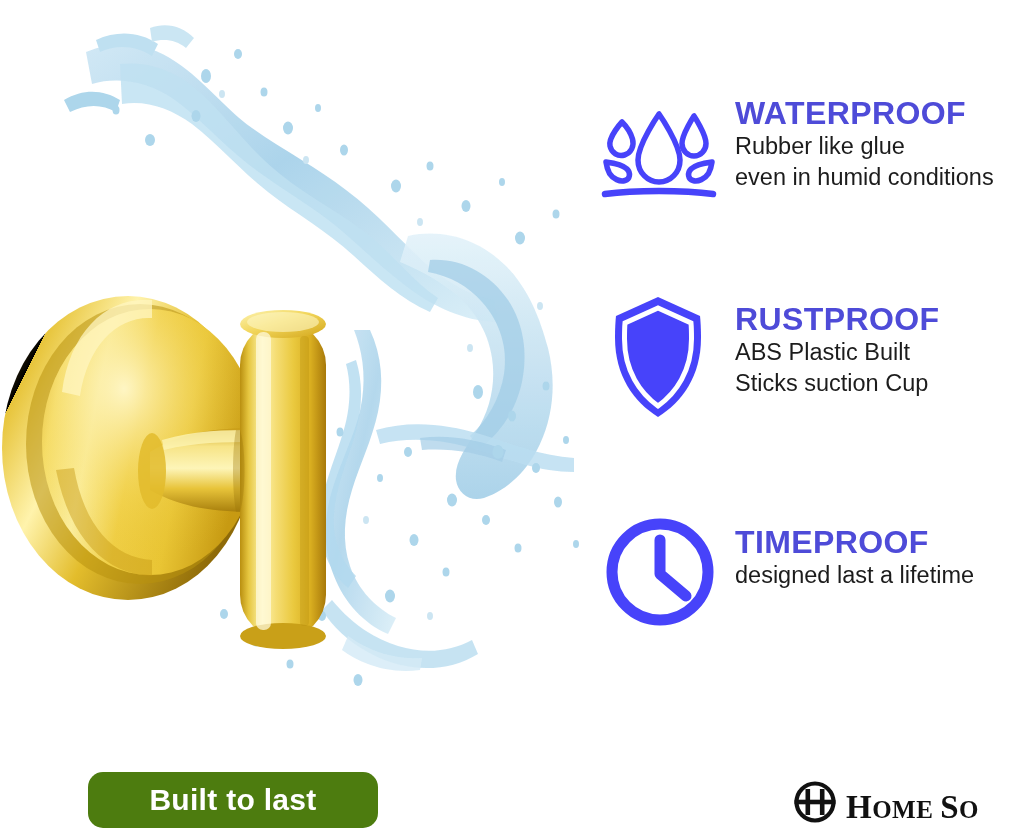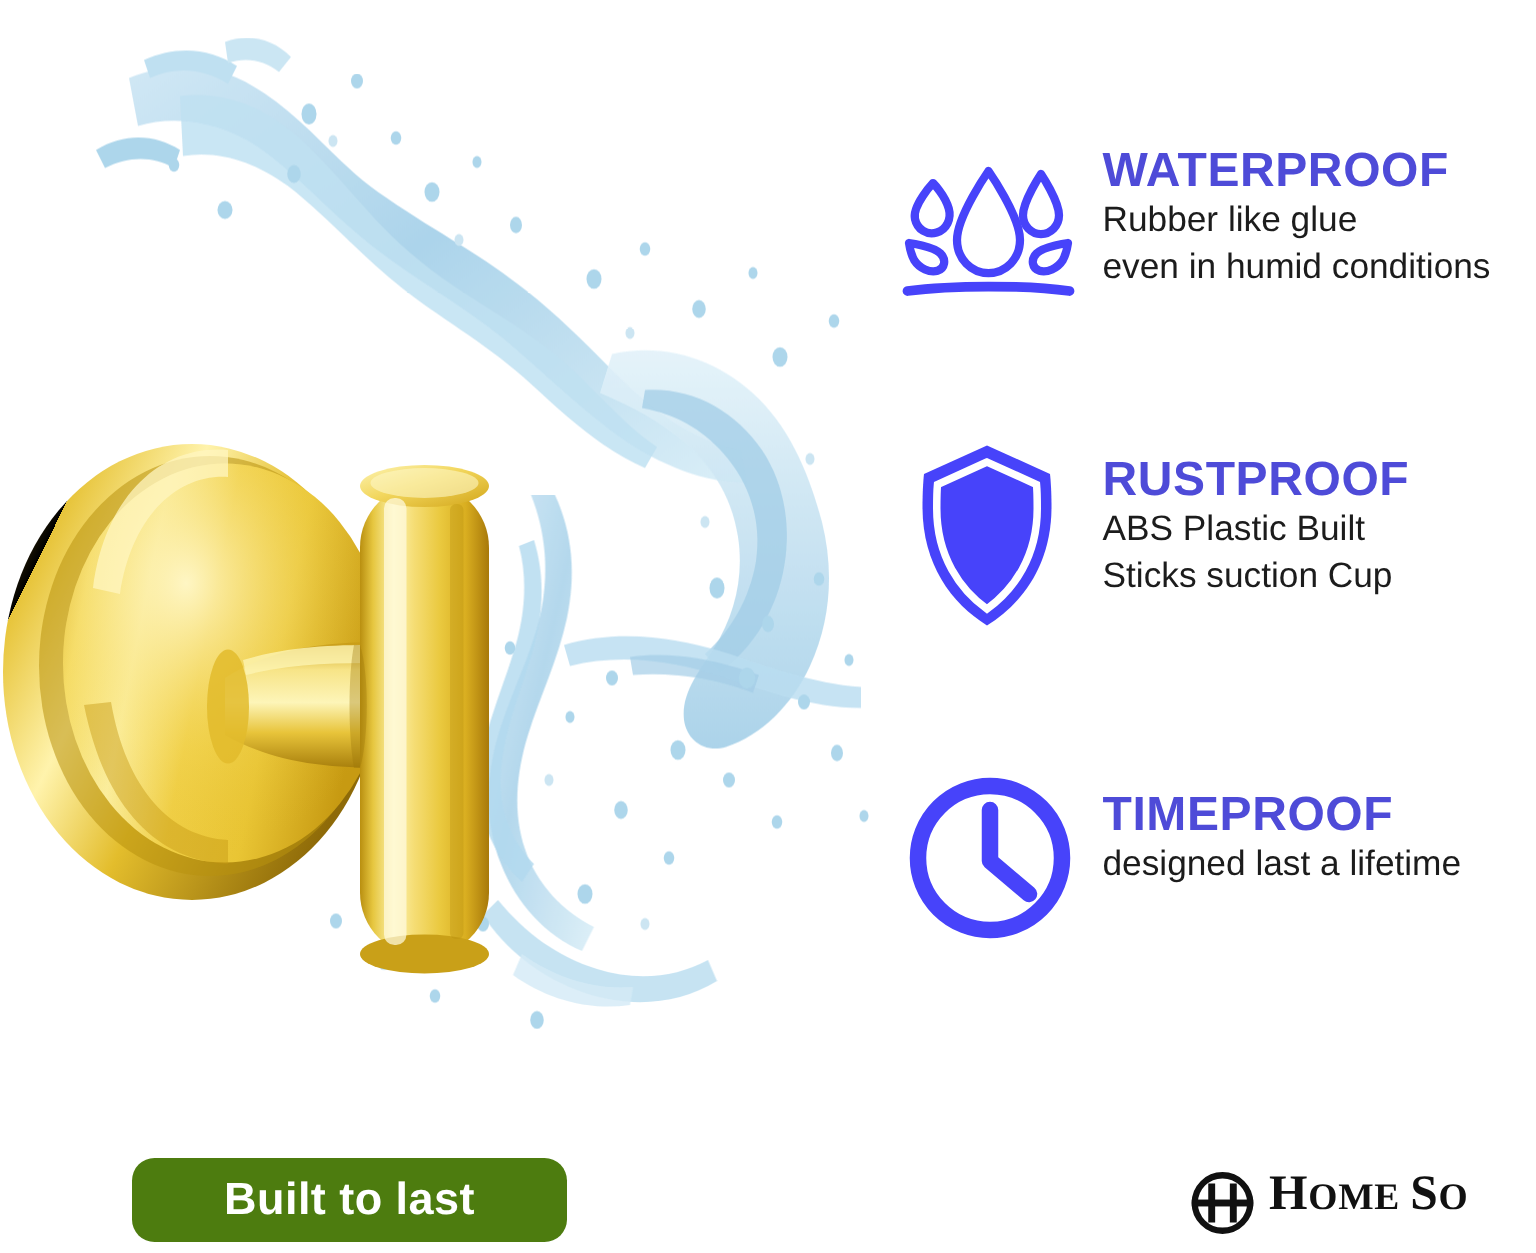--- a/index.html
+++ b/index.html
@@ -59,21 +59,21 @@
     border-radius:15px;
     display:flex; align-items:center; justify-content:center;
   }
   #built-badge span {
     color:#ffffff; font-size:30px; font-weight:bold; letter-spacing:0.3px;
   }
 
   
   #brand-logo {
     position:absolute; left:793px; top:780px;
-    display:flex; align-items:flex-start; gap:9px;
+    display:flex; align-items:flex-end; gap:9px;
   }
   #brand-wordmark {
     font-family:"Liberation Serif", serif;
     font-size:33px;
     font-weight:bold;
     color:#111111;
     letter-spacing:0.5px;
     line-height:1;
     white-space:nowrap;
   }

